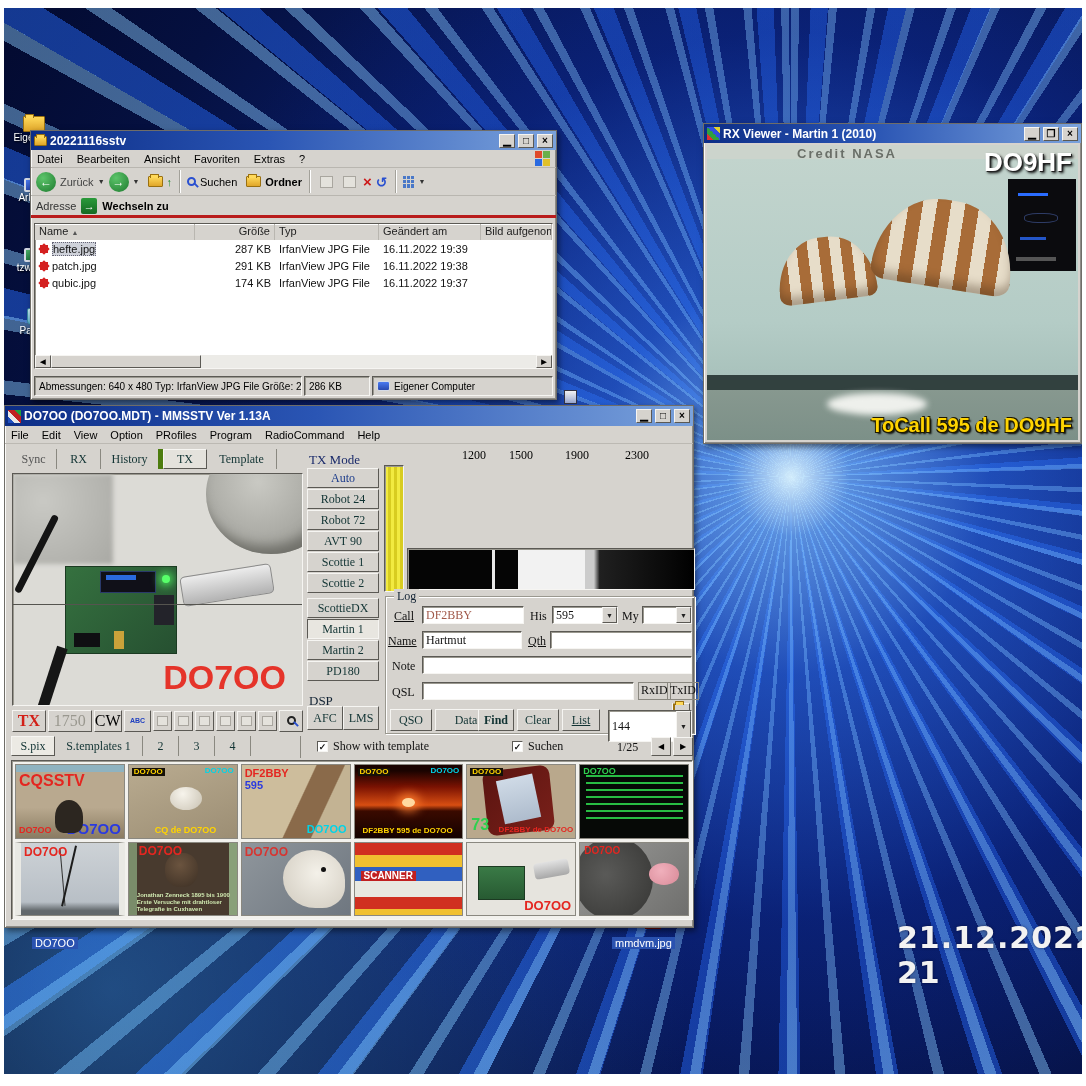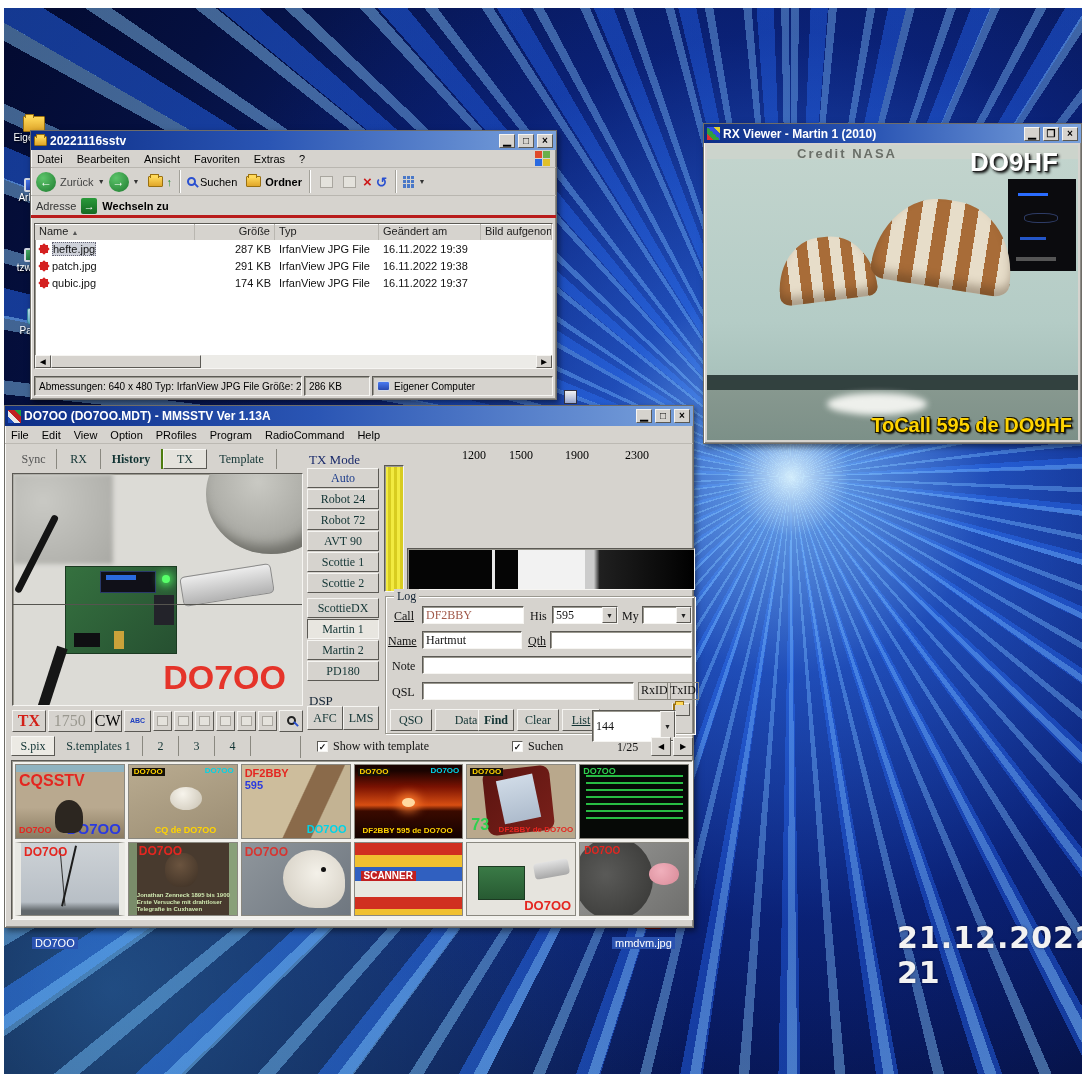--- a/index.html
+++ b/index.html
@@ -266,21 +266,21 @@
     <div class="tbar">
       <span style="width:13px;height:13px;background:linear-gradient(45deg,#e03030 25%,#30a040 25% 50%,#3050e0 50% 75%,#e0d030 75%)"></span>
       <span class="ttl">RX Viewer - Martin 1 (2010)</span>
       <span class="wbtn">▁</span>
       <span class="wbtn">❐</span>
       <span class="wbtn">×</span>
     </div>
     <div style="position:absolute;left:3px;right:3px;top:21px;bottom:3px;background:linear-gradient(180deg,#c2d4cd 0 4%,#b4ccc6 60%,#a9c2bc 78%);overflow:hidden">
       <div style="position:absolute;left:0;right:0;top:0;height:14px;background:#ccd4cc"></div>
       <div class="abs" style="left:90px;top:1px;font:bold 13px 'Liberation Sans';color:#6a6f68;letter-spacing:2px">Credit NASA</div>
-      <div class="abs" style="right:20px;top:2px;font:bold 26px 'Liberation Sans';color:#fff;text-shadow:1px 1px 0 #222,2px 2px 3px #000">DO9HF</div>
+      <div class="abs" style="right:6px;top:2px;font:bold 26px 'Liberation Sans';color:#fff;text-shadow:1px 1px 0 #222,2px 2px 3px #000">DO9HF</div>
       <div class="abs" style="right:2px;top:34px;width:68px;height:92px;background:#0b0b0e">
         <span class="abs" style="left:10px;top:14px;width:30px;height:3px;background:#2a6cff"></span>
         <span class="abs" style="left:16px;top:34px;width:34px;height:10px;border:1px solid #2e3c66;border-radius:40%"></span>
         <span class="abs" style="left:12px;top:58px;width:26px;height:3px;background:#2456c8"></span>
         <span class="abs" style="left:8px;top:78px;width:40px;height:4px;background:#555"></span>
       </div>
       <div class="para" style="left:70px;top:92px;width:98px;height:64px;transform:rotate(-7deg)"></div>
       <div class="para" style="left:168px;top:55px;width:140px;height:88px;transform:rotate(9deg);background:repeating-linear-gradient(90deg,#a86c38 0 14px,#e7ddc9 14px 28px)"></div>
       <div class="abs" style="left:0;right:0;top:230px;height:15px;background:#32413f"></div>
       <div class="abs" style="left:0;right:0;top:245px;bottom:0;background:linear-gradient(#87988f,#7c9088)"></div>
@@ -306,21 +306,21 @@
       <span>Program</span>
       <span>RadioCommand</span>
       <span>Help</span>
     </div>
 
     <div style="position:absolute;left:2px;right:2px;top:40px;bottom:2px">
 
       <div class="abs sf" style="left:4px;top:3px;display:flex;align-items:stretch;height:22px;font-size:14px;color:#222">
         <span class="mbtn" style="width:46px;border-right:1px solid #8a8880;color:#555">Sync</span>
         <span class="mbtn" style="width:44px;border-right:1px solid #8a8880">RX</span>
-        <span class="mbtn" style="width:62px;border-right:2px solid #4d7c0f;font-weight:bold">History</span>
+        <span class="mbtn" style="width:62px;border-right:5px solid #4d7c0f;font-weight:normal">History</span>
         <span class="mbtn r3" style="width:44px;background:#e4e2dc">TX</span>
         <span class="mbtn" style="width:70px;border-right:1px solid #8a8880">Template</span>
       </div>
 
       <div class="sunk abs" style="left:5px;top:27px;width:291px;height:233px;background:#dcdbd6;overflow:hidden">
         <div class="abs" style="left:0;top:0;width:100px;height:90px;background:radial-gradient(circle at 30% 30%,#c9c9c4,#a9a9a4);filter:blur(2px)"></div>
         <div class="abs" style="right:-34px;top:-40px;width:130px;height:120px;border-radius:50%;background:radial-gradient(circle at 40% 40%,#c9c9c3,#8f8f89);box-shadow:inset -6px -8px 12px #70706a"></div>
         <div class="abs" style="left:40px;top:40px;width:7px;height:86px;background:#141414;border-radius:4px;transform:rotate(27deg);transform-origin:top left"></div>
         <div class="abs" style="left:52px;top:92px;width:112px;height:88px;background:linear-gradient(135deg,#35713f,#265031);border:1px solid #1b3a22">
           <span class="abs" style="left:34px;top:4px;width:56px;height:22px;background:#101018;border:1px solid #2a3a6a"></span>
@@ -406,21 +406,21 @@
         <span class="abs lab" style="left:6px;top:88px">QSL</span>
         <span class="sunk inp abs" style="left:36px;top:85px;width:212px;height:18px"></span>
         <span class="abs lab" style="left:252px;top:85px;border:1px solid #8a8880;padding:0 2px;height:18px">RxID</span>
         <span class="abs lab" style="left:281px;top:85px;border:1px solid #8a8880;padding:0 2px;height:18px">TxID</span>
         <span class="r3 abs" style="left:286px;top:106px;width:18px;height:13px"><span class="fold" style="width:9px;height:7px;margin:2px auto"></span></span>
         <span class="r3 mbtn abs" style="left:4px;top:112px;width:42px;height:22px">QSO</span>
         <span class="r3 mbtn abs" style="left:49px;top:112px;width:62px;height:22px">Data</span>
         <span class="r3 mbtn abs" style="left:92px;top:112px;width:36px;height:22px;font-weight:bold">Find</span>
         <span class="r3 mbtn abs" style="left:131px;top:112px;width:42px;height:22px">Clear</span>
         <span class="r3 mbtn abs" style="left:176px;top:112px;width:38px;height:22px;text-decoration:underline">List</span>
-        <span class="sunk abs" style="left:206px;top:113px;width:84px;height:32px;display:flex">
+        <span class="sunk abs" style="left:222px;top:113px;width:84px;height:32px;display:flex">
           <span class="inp" style="flex:1">144</span>
               <span class="combo-btn">▼</span>
         </span>
       </div>
 
       <div class="abs sf" style="left:4px;top:290px;display:flex;height:22px;font-size:13px">
         <span class="mbtn r3" style="width:44px;background:#eceae4">S.pix</span>
         <span class="mbtn" style="width:88px;border-right:1px solid #8a8880">S.templates 1</span>
         <span class="mbtn" style="width:36px;border-right:1px solid #8a8880">2</span>
         <span class="mbtn" style="width:36px;border-right:1px solid #8a8880">3</span>

